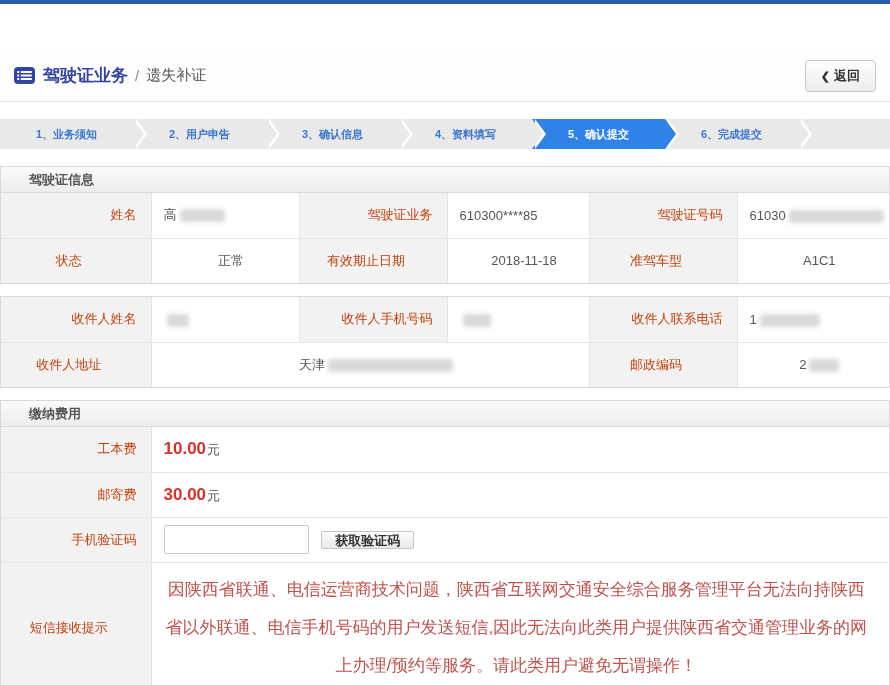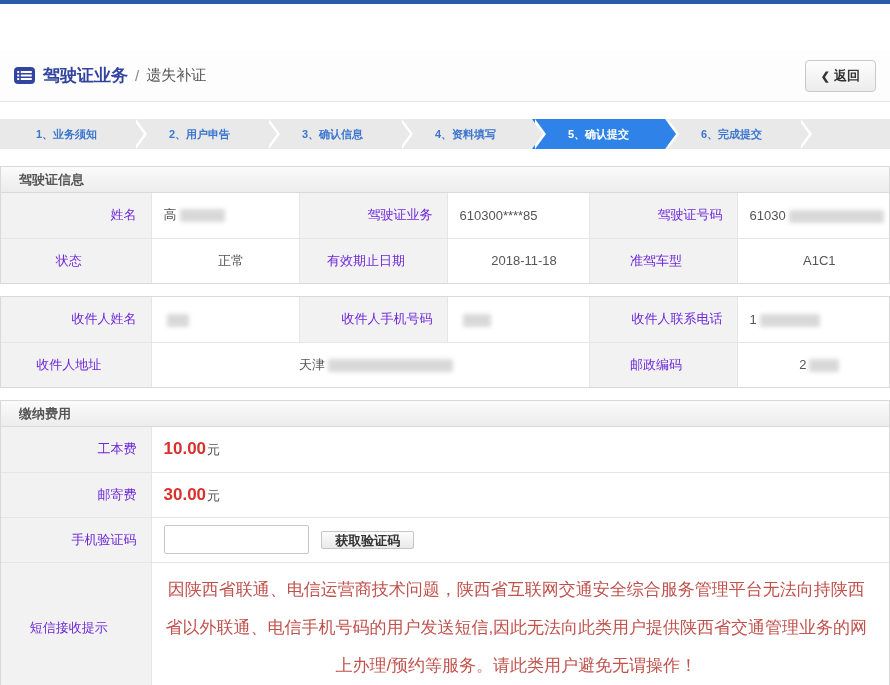--- a/index.html
+++ b/index.html
@@ -70,32 +70,32 @@
   
   .panel {
     margin-top: 17px;
     border: 1px solid #d9d9d9;
     background: #fff;
   }
   .panel + .panel { margin-top: 12px; }
   .panel-header {
     height: 26px;
     line-height: 26px;
-    padding: 0 18px;
+    padding: 0 28px;
     background: linear-gradient(#fbfbfb, #ececec);
     border-bottom: 1px solid #d9d9d9;
     font-weight: bold;
     font-size: 13px;
     color: #555;
   }
   table { width: 100%; border-collapse: collapse; table-layout: fixed; }
   td { height: 45px; border-right: 1px solid #e6e6e6; border-bottom: 1px solid #e6e6e6; }
   td:last-child { border-right: none; }
   tr:last-child td { border-bottom: none; text-align: center; }
-  td.lbl { background: #f2f2f2; text-align: right; padding-right: 14px; color: #6d28d9; }
+  td.lbl { background: #f2f2f2; text-align: right; padding-right: 14px; color: #c2410c; }
   td.val { background: #fff; text-align: left; padding-left: 12px; color: #555; }
 
   .blur {
     display: inline-block;
     vertical-align: middle;
     height: 13px;
     margin-left: 3px;
     background: #d2d2d2;
     border-radius: 2px;
     filter: blur(2px);

